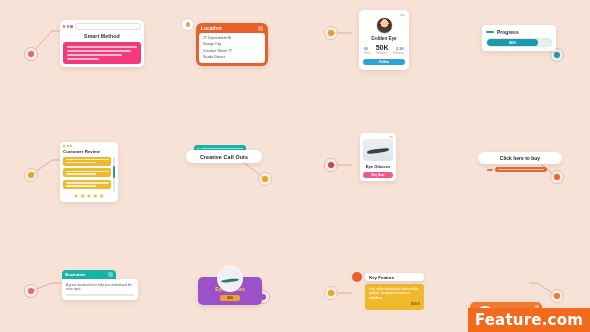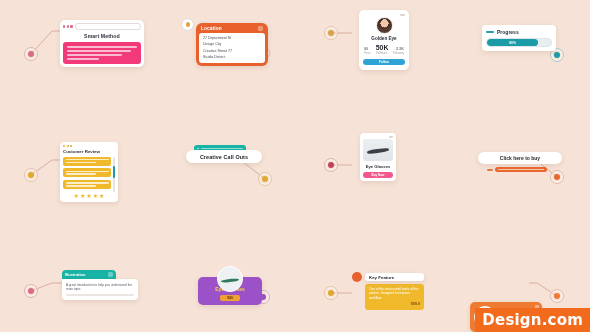--- a/index.html
+++ b/index.html
@@ -405,16 +405,16 @@
         <i>★</i>
         <i>★</i>
         <i>★</i>
         <i>★</i>
       </div>
     </div>
     <div class="x"></div>
   </div>
 
   <div class="wm">
-    <span>Design.com</span>
+    <span>Feature.com</span>
   </div>
 
 </div>
 
 </body></html>

